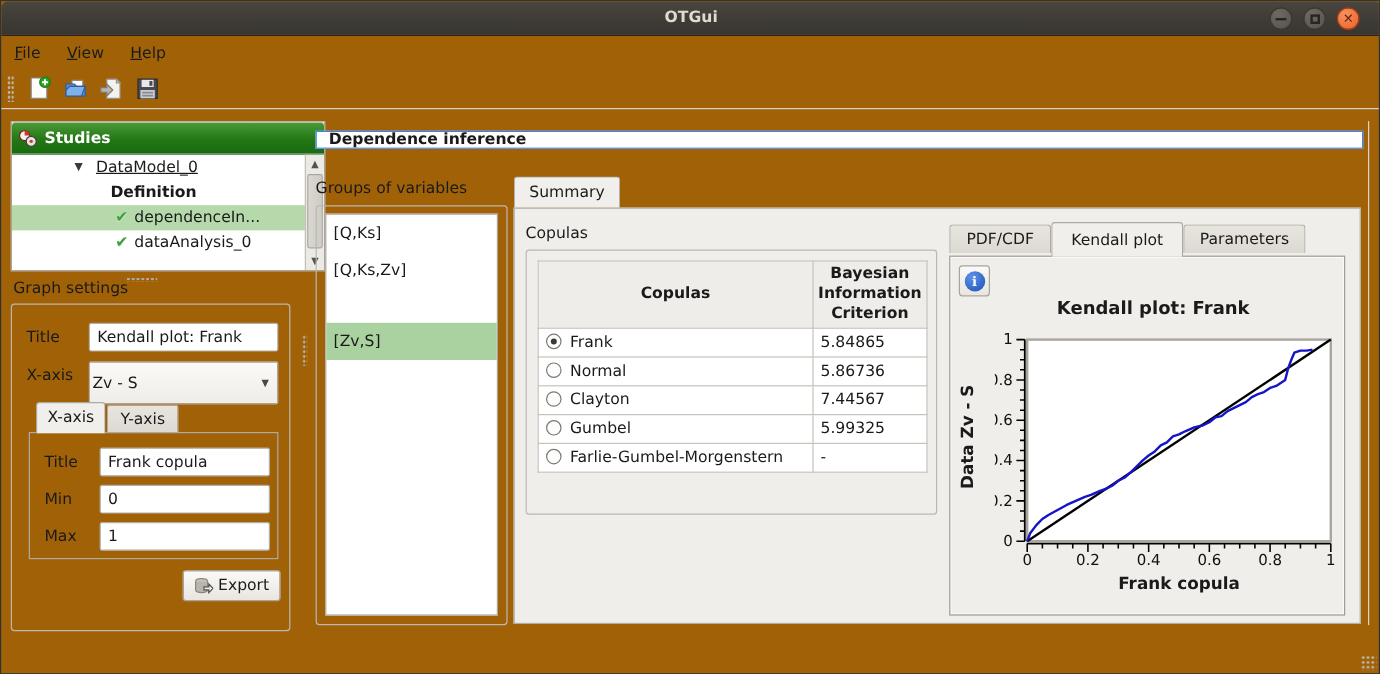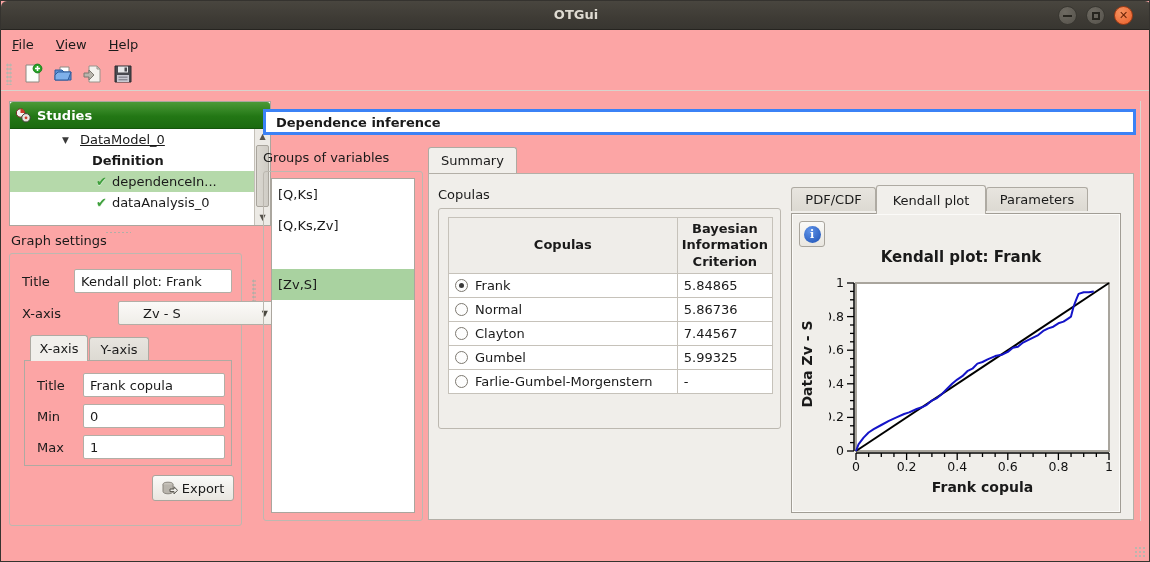--- a/index.html
+++ b/index.html
@@ -1,18 +1,18 @@
 <!DOCTYPE html>
 <html><head>
 <meta charset="utf-8">
 <style>
   * { margin:0; padding:0; box-sizing:border-box; }
   html,body { width:1150px; height:562px; }
   body { font-family:"DejaVu Sans", sans-serif; font-size:13px; color:#1a1a1a; }
-  #app { position:relative; width:1150px; height:562px; background:#fca5a5; overflow:hidden;
+  #app { position:relative; width:1150px; height:562px; background:#a16207; overflow:hidden;
          border:1px solid #35332f; }
 
   
   .titlebar { position:absolute; left:0; top:0; width:1150px; height:29px;
     background:linear-gradient(#49463f,#3e3b35 60%,#383631); border-bottom:1px solid #262420;
     border-radius:6px 6px 0 0; }
   .titlebar .title { position:absolute; left:0; right:0; top:6px; text-align:center;
     color:#dfdbd2; font-weight:bold; font-size:13px; }
   .winbtn { position:absolute; top:5px; width:19px; height:19px; border-radius:50%;
     display:flex; align-items:center; justify-content:center; font-size:11px; line-height:1; }
@@ -68,33 +68,33 @@
   .size-grip { position:absolute; left:1133px; top:545px; width:13px; height:13px;
     background-image:radial-gradient(#bab6ae 1px, transparent 1.2px); background-size:4px 4px; }
 
   
   .section-label { position:absolute; font-size:13px; color:#1a1a1a; }
   .gbox { position:absolute; border:1px solid #bcb8b0; border-radius:3px; }
   .form-label { position:absolute; }
   .tbx { position:absolute; background:#ffffff; border:1px solid #b2aea6; border-radius:2px;
     height:24px; display:flex; align-items:center; padding:0 6px; }
   .combo { position:absolute; background:linear-gradient(#fbfaf8,#efede8); border:1px solid #b2aea6;
-    border-radius:2px; height:24px; display:flex; align-items:center; padding:0 24px;margin-left:44px; }
+    border-radius:2px; height:36px; display:flex; align-items:center; padding:0 2px; }
   .combo .carrow { position:absolute; right:7px; font-size:8px; color:#4a4840; }
   .tabbar-tab { position:absolute; height:24px; display:flex; align-items:center; justify-content:center;
     border:1px solid #aeaaa2; border-bottom:none; border-radius:3px 3px 0 0;
     background:linear-gradient(#e8e5df,#dcd9d2); }
   .tabbar-tab.sel { background:#f1efeb; height:26px; z-index:3; }
   .tab-pane { position:absolute; border:1px solid #aeaaa2; background:#f1efeb00; z-index:1; }
   .btn { background:linear-gradient(#fafaf8,#e9e6e0); border:1px solid #a9a59d; border-radius:3px;
     display:flex; align-items:center; justify-content:center; gap:4px; }
 
   
-  .di-header { position:absolute; left:262px; top:108px; width:873px; height:26px;
-    background:#ffffff; border:3px solid #3b82f6; display:flex; align-items:center;
+  .di-header { position:absolute; left:262px; top:108px; width:873px; height:15px;
+    background:#ffffff; border:1px solid #3b82f6; display:flex; align-items:center;
     padding-left:10px; font-weight:bold; }
   .groups-list { position:absolute; left:270px; top:177px; width:144px; height:335px;
     background:#ffffff; border:1px solid #aaa69e; }
   .group-item { height:31px; display:flex; align-items:center; padding-left:6px; }
   .group-item.selected { background:#a9d2a0;margin-top:28px; }
 
   .main-tab-pane { position:absolute; left:427px; top:172px; width:706px; height:347px;
     border:1px solid #b3afa7; background:#f0eeea; }
 
   

